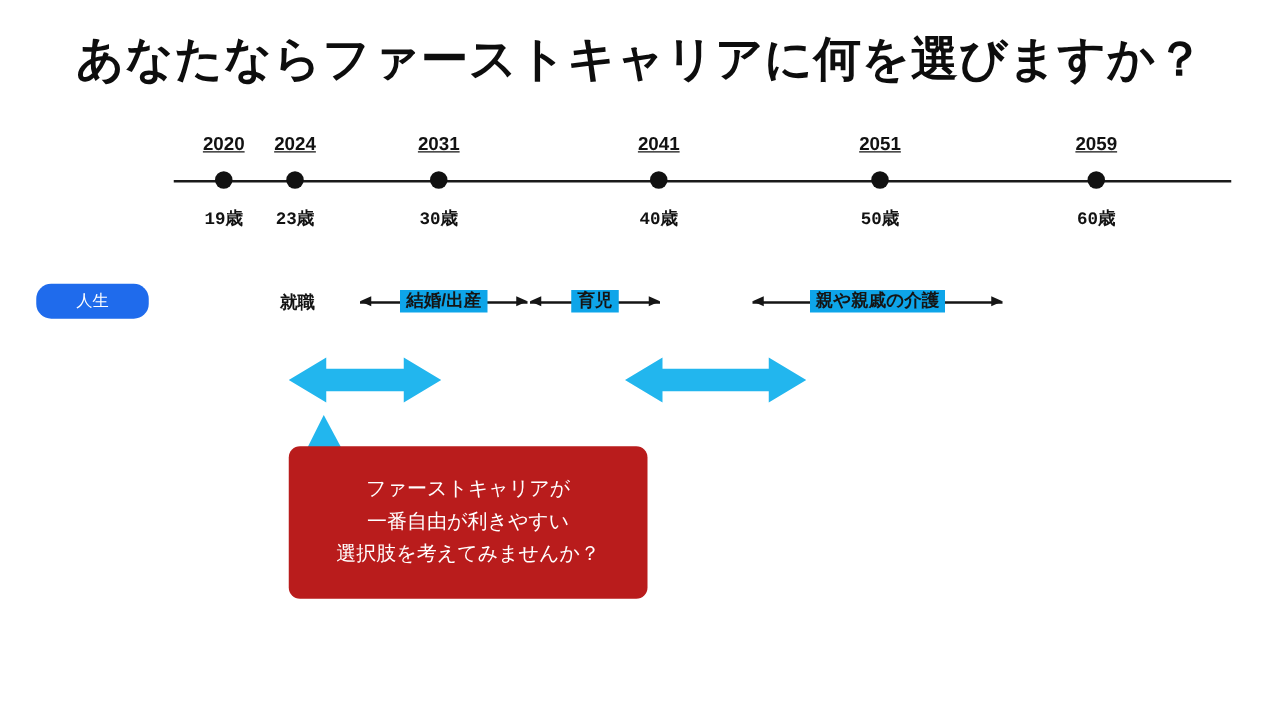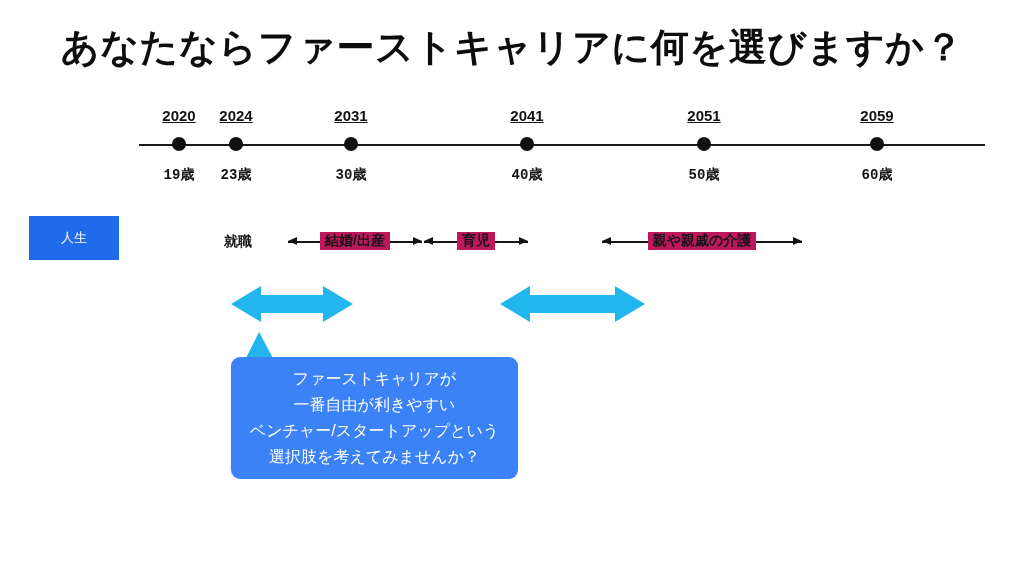--- a/index.html
+++ b/index.html
@@ -91,24 +91,25 @@
     text-align: center;
     font-weight: 500;
     box-sizing: border-box;
     display: flex;
     align-items: center;
     justify-content: center;
     line-height: 1.25;
   }
   .chip-life {
     left: 29px;
-    top: 216px;
+    top: 227px;
     width: 90px;
-    height: 44px;
+    height: 28px;
     font-size: 13px;
+    border-radius: 12px;
   }
   .chip-challenge {
     left: 29px;
     top: 283px;
     width: 90px;
     height: 46px;
     font-size: 12px;
     flex-direction: column;
   }
 
@@ -131,21 +132,21 @@
     justify-content: center;
     white-space: nowrap;
   }
   .event-span .lbl {
     font-size: 14px;
     font-weight: 600;
     color: #151515;
     padding: 0 5px;
     position: relative;
     z-index: 2;
-    background: #be185d;
+    background: #0ea5e9;
   }
   .span-line {
     position: absolute;
     left: 0; right: 0;
     top: 50%;
     height: 1.5px;
     background: #151515;
     z-index: 1;
   }
   .span-head {
@@ -175,21 +176,21 @@
   }
   .dbl-arrow svg { display: block; }
 
   
   .callout {
     position: absolute;
     left: 231px;
     top: 357px;
     width: 287px;
     height: 122px;
-    background: #3b82f6;
+    background: #b91c1c;
     border-radius: 9px;
     color: #ffffff;
     display: flex;
     flex-direction: column;
     align-items: center;
     justify-content: center;
     text-align: center;
     font-size: 16px;
     line-height: 1.62;
     font-weight: 500;
@@ -290,17 +291,16 @@
 
   <div class="callout-tail">
     <svg width="34" height="30" viewBox="0 0 34 30" xmlns="http://www.w3.org/2000/svg">
       <polygon points="16,0 31,28 2,28" fill="#22B6EE"></polygon>
     </svg>
   </div>
 
   <div class="callout">
     <div class="callout-line">ファーストキャリアが</div>
     <div class="callout-line">一番自由が利きやすい</div>
-    <div class="callout-line">ベンチャー/スタートアップという</div>
     <div class="callout-line">選択肢を考えてみませんか？</div>
   </div>
 
 </div>
 
 </body></html>

